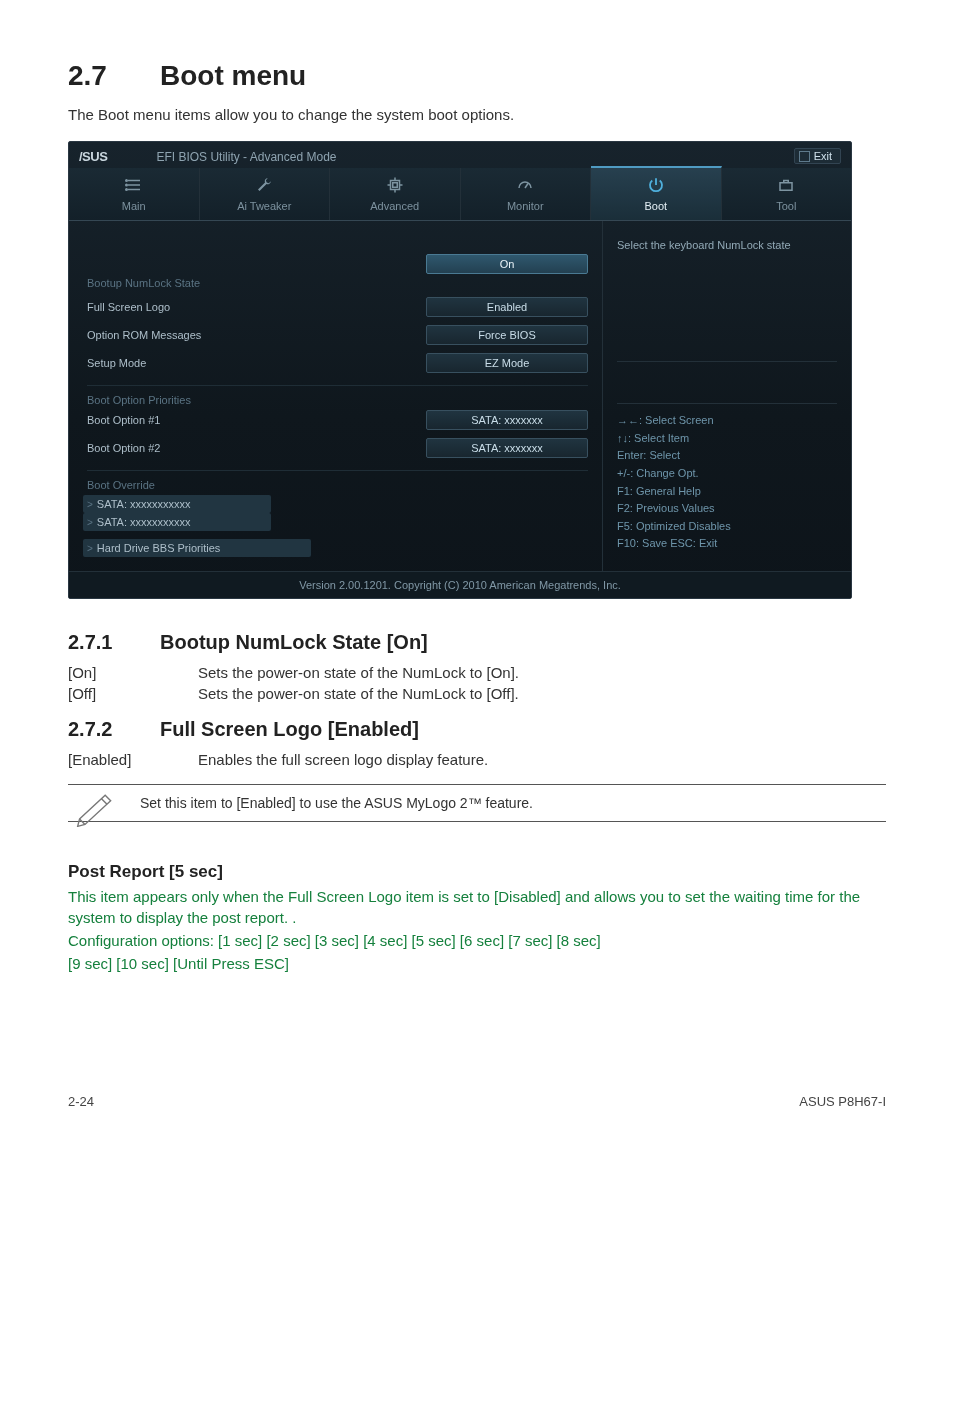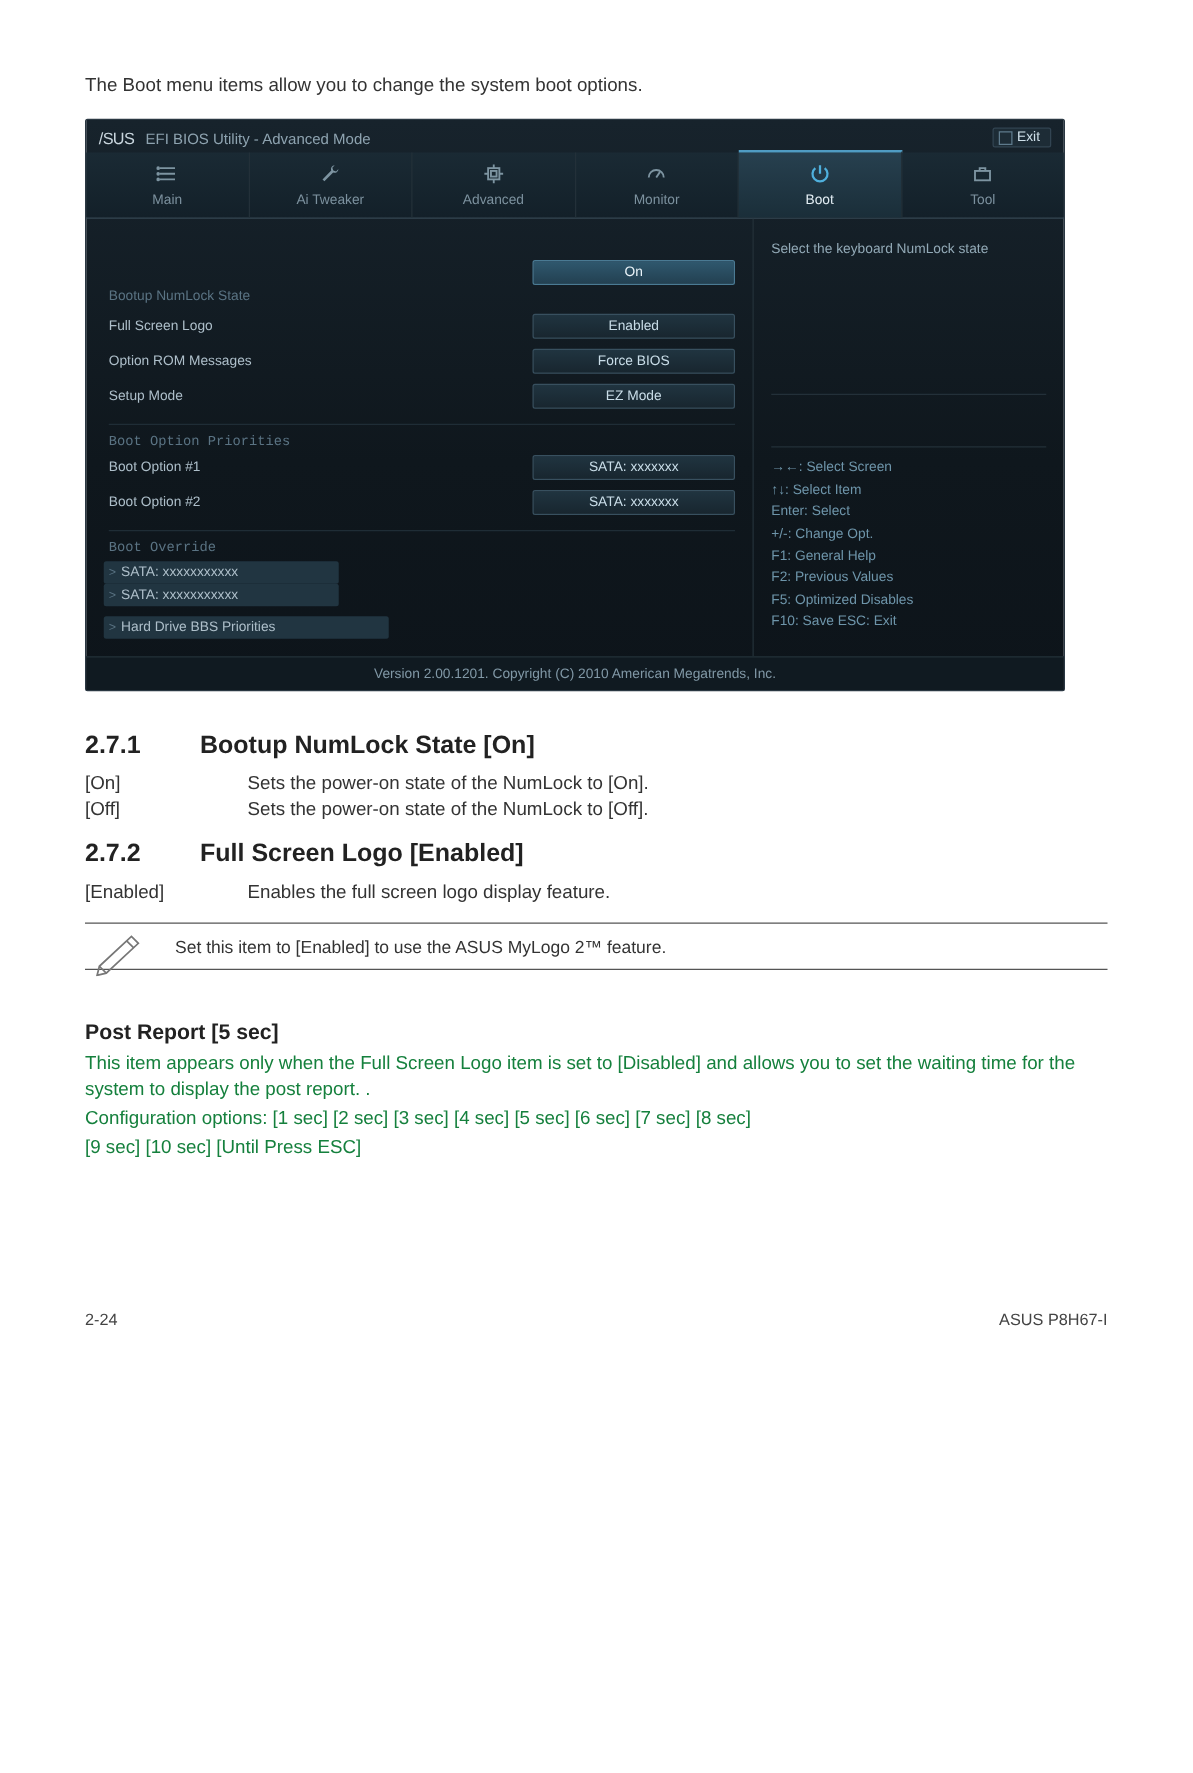--- a/index.html
+++ b/index.html
@@ -40,23 +40,24 @@
   }
   .bios-titlebar {
     display: flex;
     align-items: center;
     justify-content: space-between;
     padding: 6px 10px 2px 10px;
   }
   .bios-title {
     color: #8ea3b0;
     font-size: 12px;
+    margin-left: 40px;
   }
   .bios-logo {
-    font-weight: normal;
+    font-weight: bold;
     color: #c9d6de;
     letter-spacing: -0.5px;
     font-size: 13px;
     margin-right: 6px;
   }
   .exit-pill {
     background: #1d2c36;
     border: 1px solid #324452;
     border-radius: 2px;
     padding: 1px 8px 1px 4px;
@@ -132,21 +133,21 @@
     border-radius: 2px;
     color: #c9dde8;
     padding: 3px 0;
     font-size: 11px;
   }
   .value-pill.highlight {
     background: linear-gradient(#2f586e, #234051);
     border-color: #4a7a93;
     color: #eaf4f9;
   }
-  .group-heading { color: #5a7383; margin: 12px 0 4px 0; border-top: 1px solid #1f2d36; padding-top: 8px; font-family: Liberation Mono, monospace;}
+  .group-heading { color: #5a7383; margin: 12px 0 4px 0; border-top: 1px solid #1f2d36; padding-top: 8px;}
   .override-item {
     color: #aebfca;
     padding: 2px 0;
   }
   .override-item .chev { color: #5a7383; margin-right: 4px; font-size: 10px;}
   .override-item.sel { background: #213541; border-radius: 2px; padding: 3px 4px; margin-left:-4px; width:180px;}
   .bios-footer {
     text-align: center;
     padding: 7px 0;
     border-top: 1px solid #233039;
@@ -190,20 +191,23 @@
     font-size: 13px;
     color: #444;
     margin-top: 120px;
   }
 </style>
 </head>
 <body>
 
 <div class="page">
 
+  <h1 class="section-heading">
+    <span class="num">2.7</span><span>Boot menu</span>
+  </h1>
 
   <p class="lead">The Boot menu items allow you to change the system boot options.</p>
 
   <div class="bios">
     <div class="bios-titlebar">
       <div>
         <span class="bios-logo">/SUS</span>
         <span class="bios-title">EFI BIOS Utility - Advanced Mode</span>
       </div>
       <span class="exit-pill">

